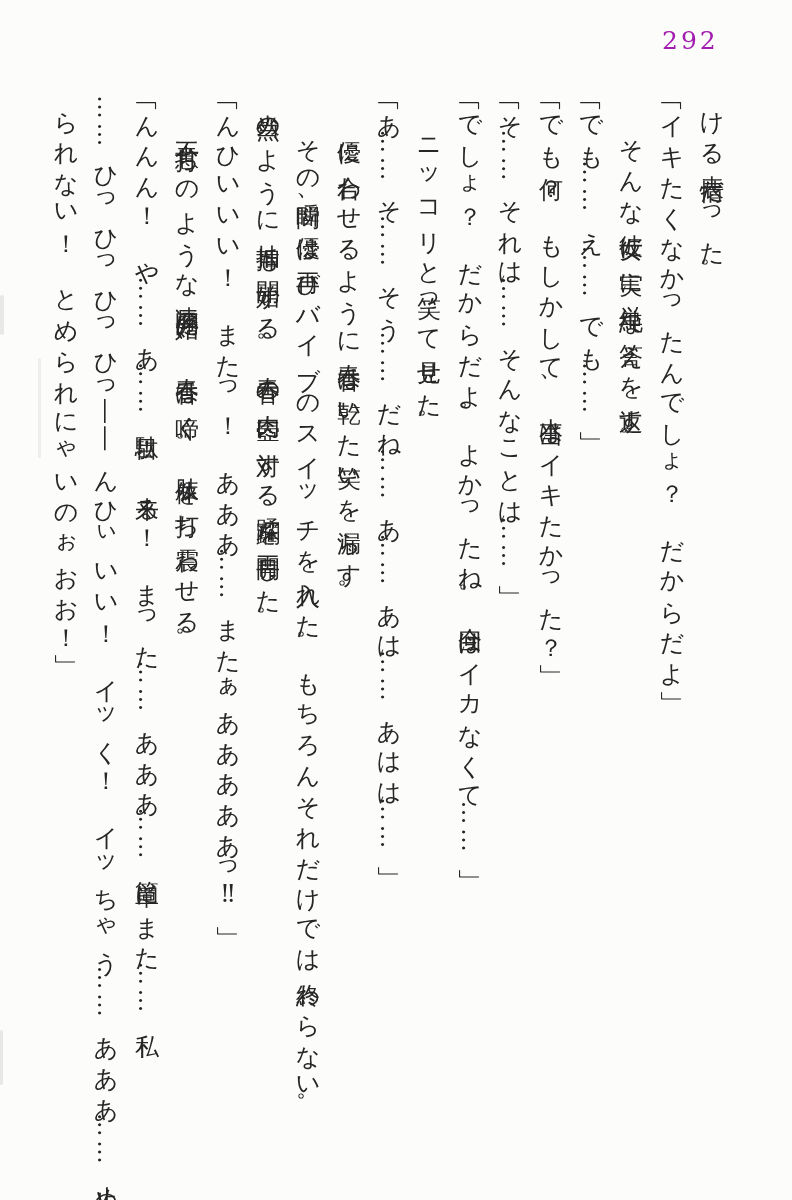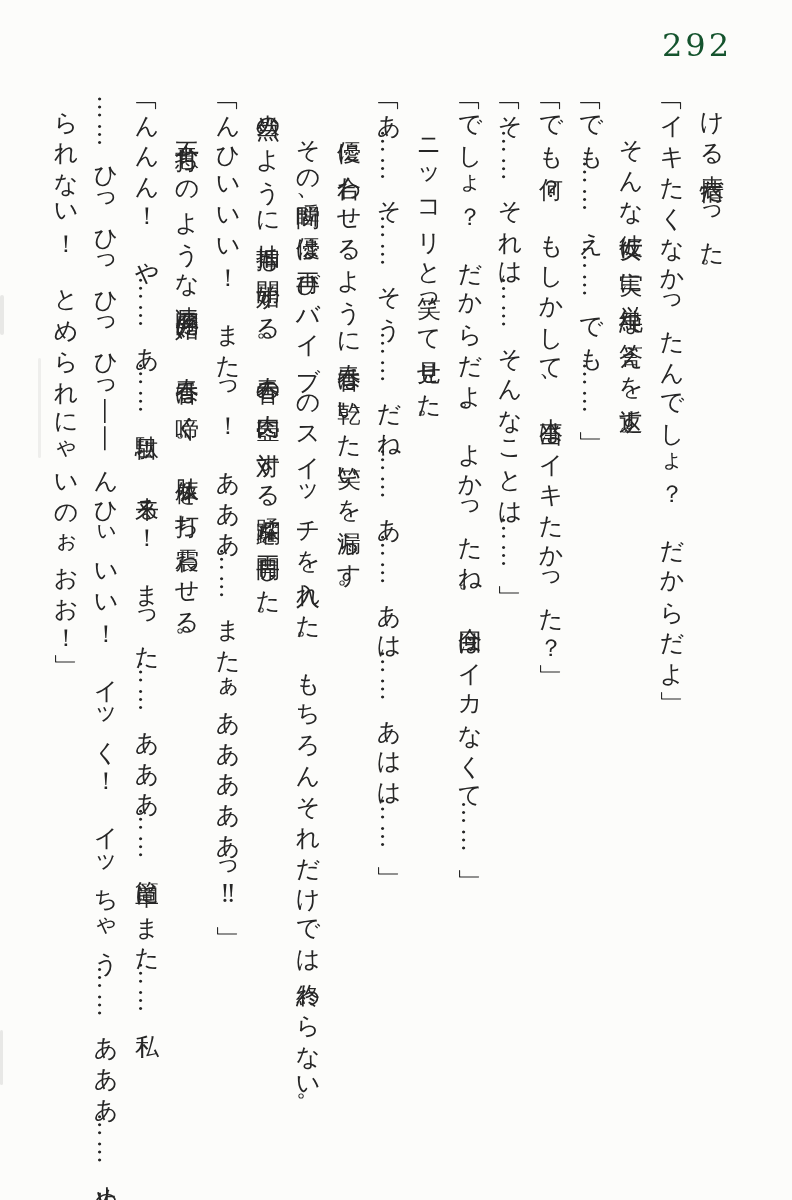--- a/index.html
+++ b/index.html
@@ -16,23 +16,23 @@
     position: relative;
     width: 792px;
     height: 1200px;
     background: #fcfcfa;
   }
   .page-number {
     position: absolute;
     left: 662px;
     top: 26px;
     font-family: "DejaVu Serif", "Liberation Serif", serif;
-    font-size: 32px;
+    font-size: 25px;
     letter-spacing: 3px;
-    color: #14532d;
+    color: #a21caf;
   }
   .col {
     position: absolute;
     writing-mode: vertical-rl;
     text-orientation: mixed;
     white-space: nowrap;
     width: 40px;
     line-height: 40px;
     font-family: "DejaVu Serif", "Liberation Serif", serif;
     font-size: 24px;

